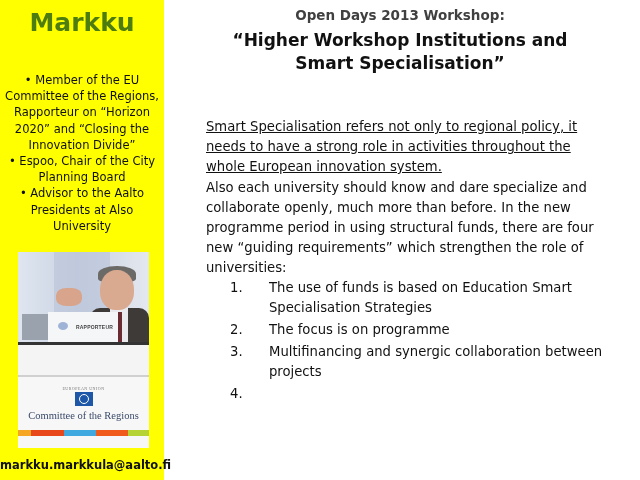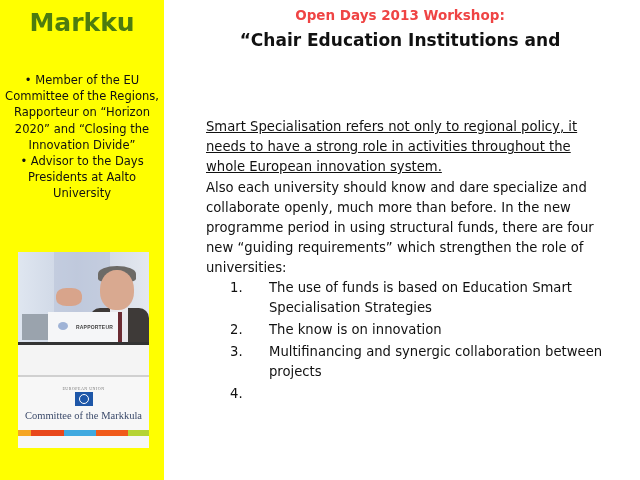--- a/index.html
+++ b/index.html
@@ -33,42 +33,43 @@
     .photo .eu { position:absolute; left:0; top:134px; width:131px; text-align:center; font-family:"Liberation Serif", serif; font-size:4px; color:#777; letter-spacing:.5px; }
     .photo .logo { position:absolute; left:57px; top:140px; width:18px; height:14px; background:#1e57a8; transform:rotate(0deg); }
     .photo .logo:after { content:""; position:absolute; left:4px; top:2px; width:8px; height:8px; border:1px solid #fff; border-radius:50%; }
     .photo .cor { position:absolute; left:0; top:158px; width:131px; text-align:center;
       font-family:"Liberation Serif", serif; font-size:10.5px; color:#3b4a6a; }
     .photo .stripe { position:absolute; left:0; top:178px; height:6px; }
     .email { position:absolute; left:0; top:458px; width:164px; text-align:center;
       font-family:"DejaVu Sans", sans-serif; font-weight:bold; font-size:11.5px; color:#111; }
 
     .title1 { position:absolute; left:200px; top:7px; width:400px; text-align:center;
-      font-family:"DejaVu Sans", sans-serif; font-weight:bold; font-size:13.5px; color:#ef4444; }
+      font-family:"DejaVu Sans", sans-serif; font-weight:bold; font-size:13.5px; color:#404040; }
     .title2 { position:absolute; left:200px; top:29px; width:400px; text-align:center;
       font-family:"DejaVu Sans", sans-serif; font-weight:bold; font-size:17px; line-height:23px; color:#111; }
     .para { position:absolute; left:206px; width:400px; font-family:"DejaVu Sans", sans-serif;
       font-size:13.2px; line-height:20px; color:#111; margin:0; }
     .p1 { top:117px;text-decoration:underline; }
     .p2 { top:178px; }
     .list { position:absolute; left:230px; top:278px; width:380px; margin:0; padding:0; list-style:none;
       font-family:"DejaVu Sans", sans-serif; font-size:13.2px; line-height:20px; color:#111; }
     .list li { position:relative; padding-left:39px; margin-bottom:2px; }
     .list .num { position:absolute; left:0; top:0; }
   </style>
 </head>
 <body>
 
 <div class="sidebar">
   <div class="name">
     <div>Markku</div>
   </div>
   <div class="bio">
     <p>• Member of the EU Committee of the Regions, Rapporteur on “Horizon 2020” and “Closing the Innovation Divide”</p>
-    <p>• Advisor to the Days Presidents at Aalto University</p>
+    <p>• Espoo, Chair of the City Planning Board</p>
+    <p>• Advisor to the Aalto Presidents at Also University</p>
   </div>
 
   <div class="photo">
     <div class="top"></div>
     <div class="wall"></div>
     <div class="body"></div>
     <div class="shirt"></div>
     <div class="tie"></div>
     <div class="hair"></div>
     <div class="head"></div>
@@ -76,46 +77,48 @@
     <div class="glass"></div>
     <div class="plate">
       <i></i>
       <span>RAPPORTEUR</span>
     </div>
     <div class="desk"></div>
     <div class="desk2"></div>
     <div class="lower"></div>
     <div class="eu">EUROPEAN UNION</div>
     <div class="logo"></div>
-    <div class="cor">Committee of the Markkula</div>
+    <div class="cor">Committee of the Regions</div>
     <div class="stripe" style="left:0;width:13px;background:#f5a623"></div>
     <div class="stripe" style="left:13px;width:33px;background:#e8471b"></div>
     <div class="stripe" style="left:46px;width:32px;background:#3fa9e0"></div>
     <div class="stripe" style="left:78px;width:32px;background:#f05a1a"></div>
     <div class="stripe" style="left:110px;width:21px;background:#b5d334"></div>
   </div>
 
+  <div class="email">markku.markkula@aalto.fi</div>
 </div>
 
 <div class="title1">Open Days 2013 Workshop:</div>
 <div class="title2">
-  <div>“Chair Education Institutions and</div>
+  <div>“Higher Workshop Institutions and</div>
+  <div>Smart Specialisation”</div>
 </div>
 
 <p class="para p1">Smart Specialisation refers not only to regional policy, it needs to have a strong role in activities throughout the whole European innovation system.</p>
 <p class="para p2">Also each university should know and dare specialize and collaborate openly, much more than before. In the new programme period in using structural funds, there are four new “guiding requirements” which strengthen the role of universities:</p>
 
 <ol class="list">
   <li>
     <span class="num">1.</span>
     <span>The use of funds is based on Education Smart Specialisation Strategies</span>
   </li>
   <li>
     <span class="num">2.</span>
-    <span>The know is on innovation</span>
+    <span>The focus is on programme</span>
   </li>
   <li>
     <span class="num">3.</span>
     <span>Multifinancing and synergic collaboration between projects</span>
   </li>
   <li>
     <span class="num">4.</span>
   </li>
 </ol>
 

